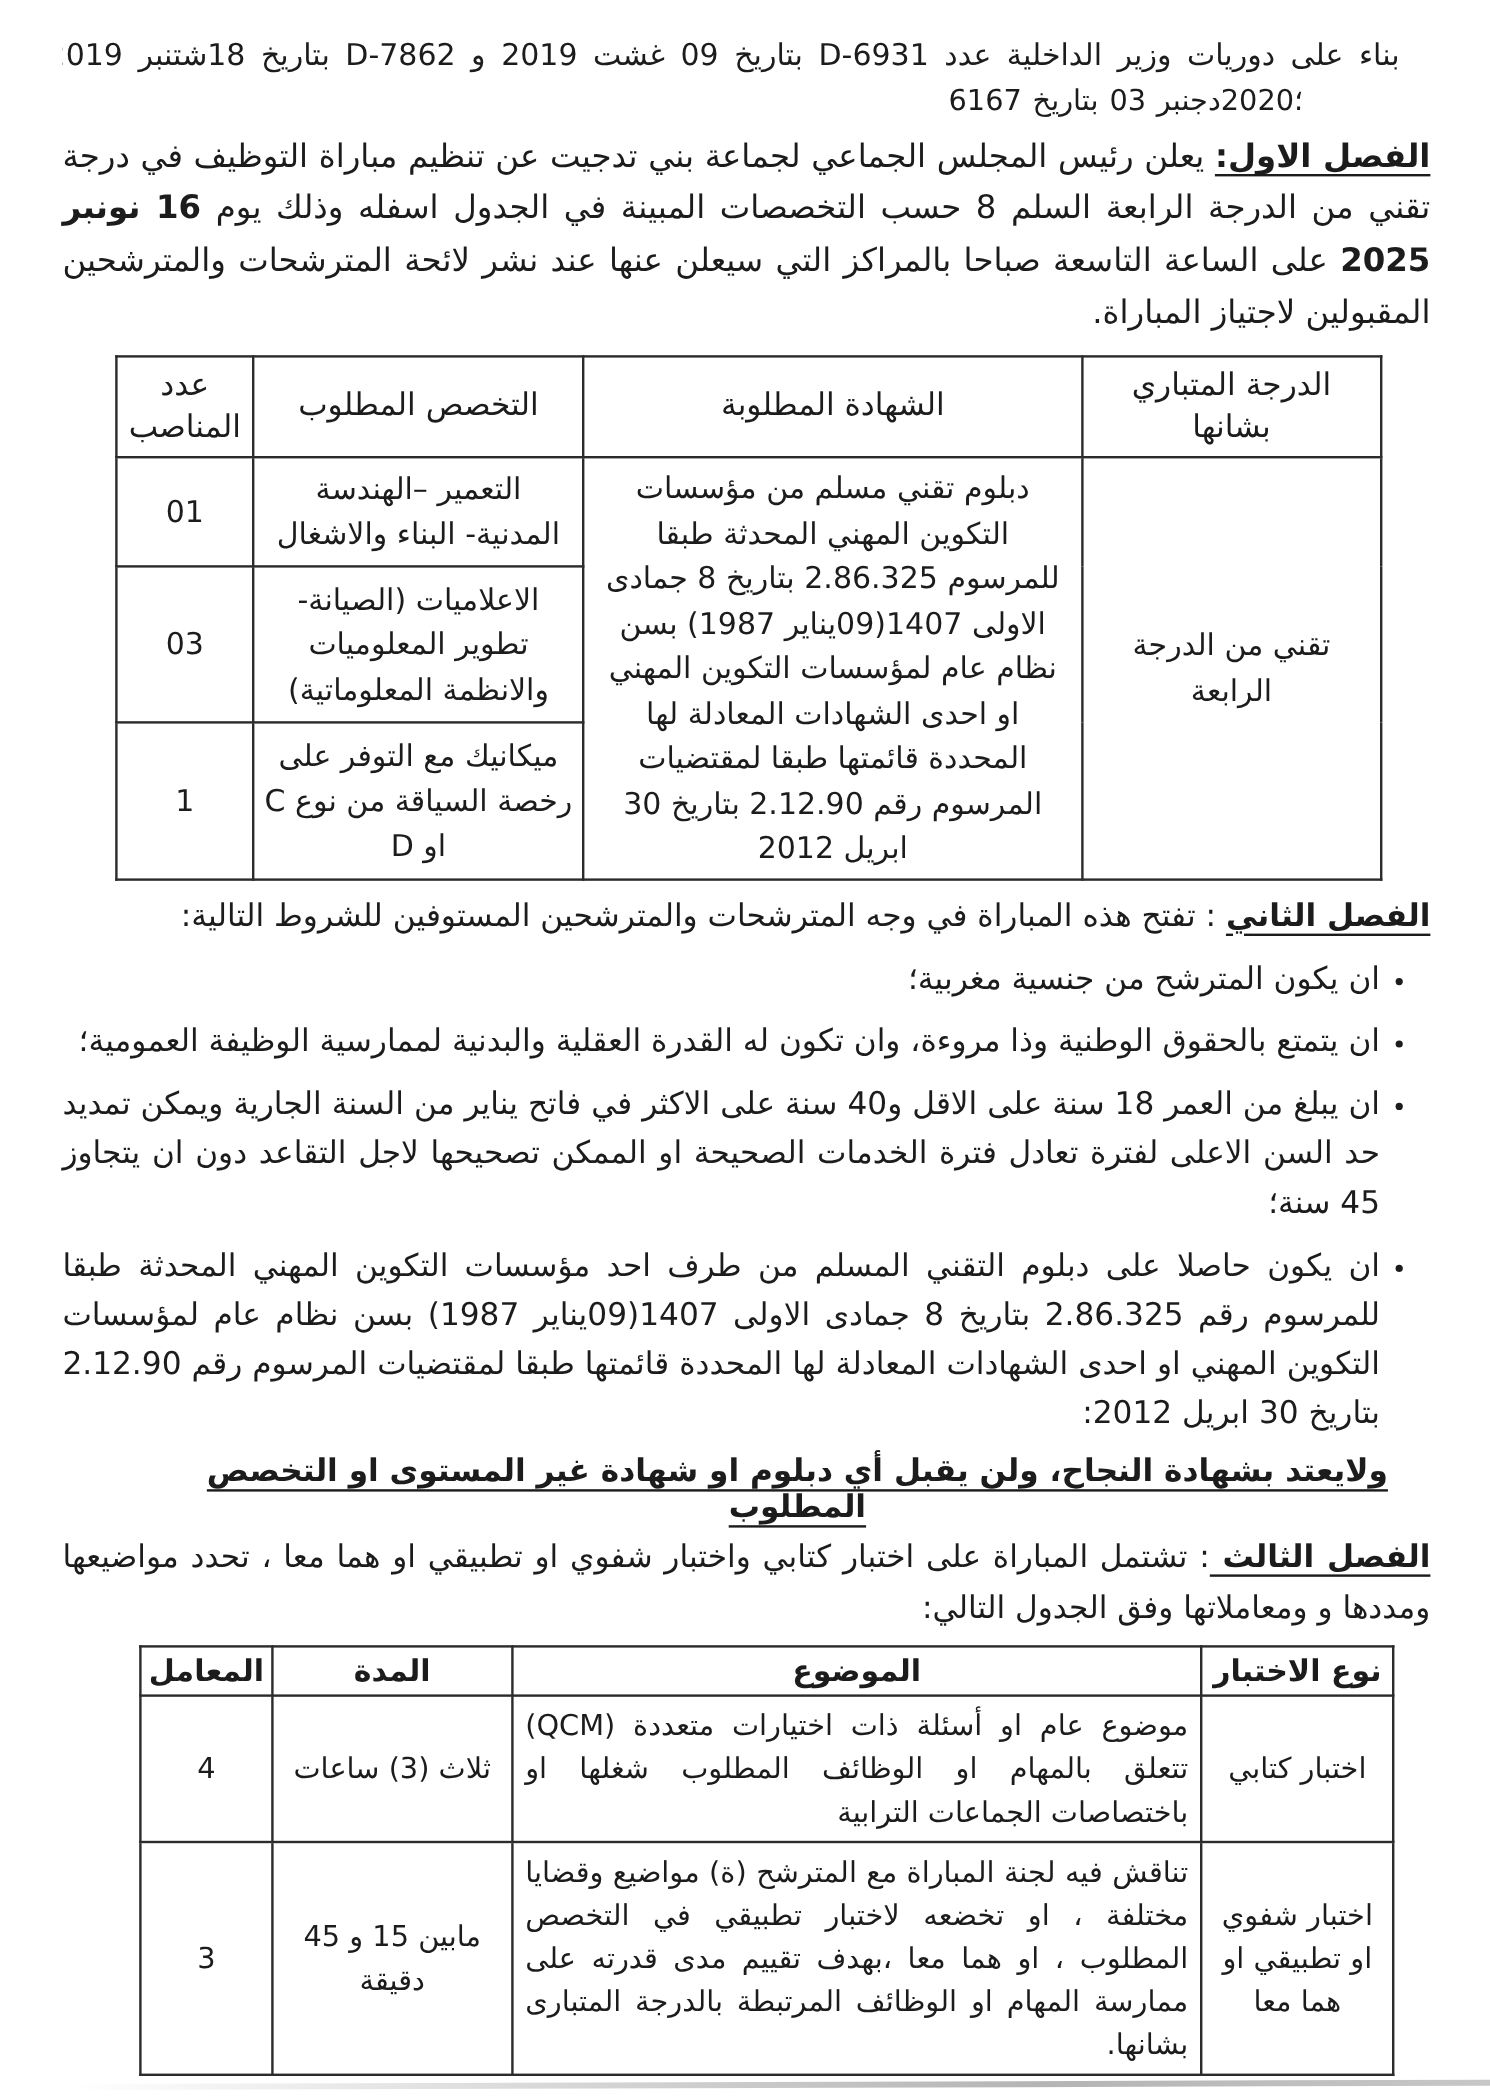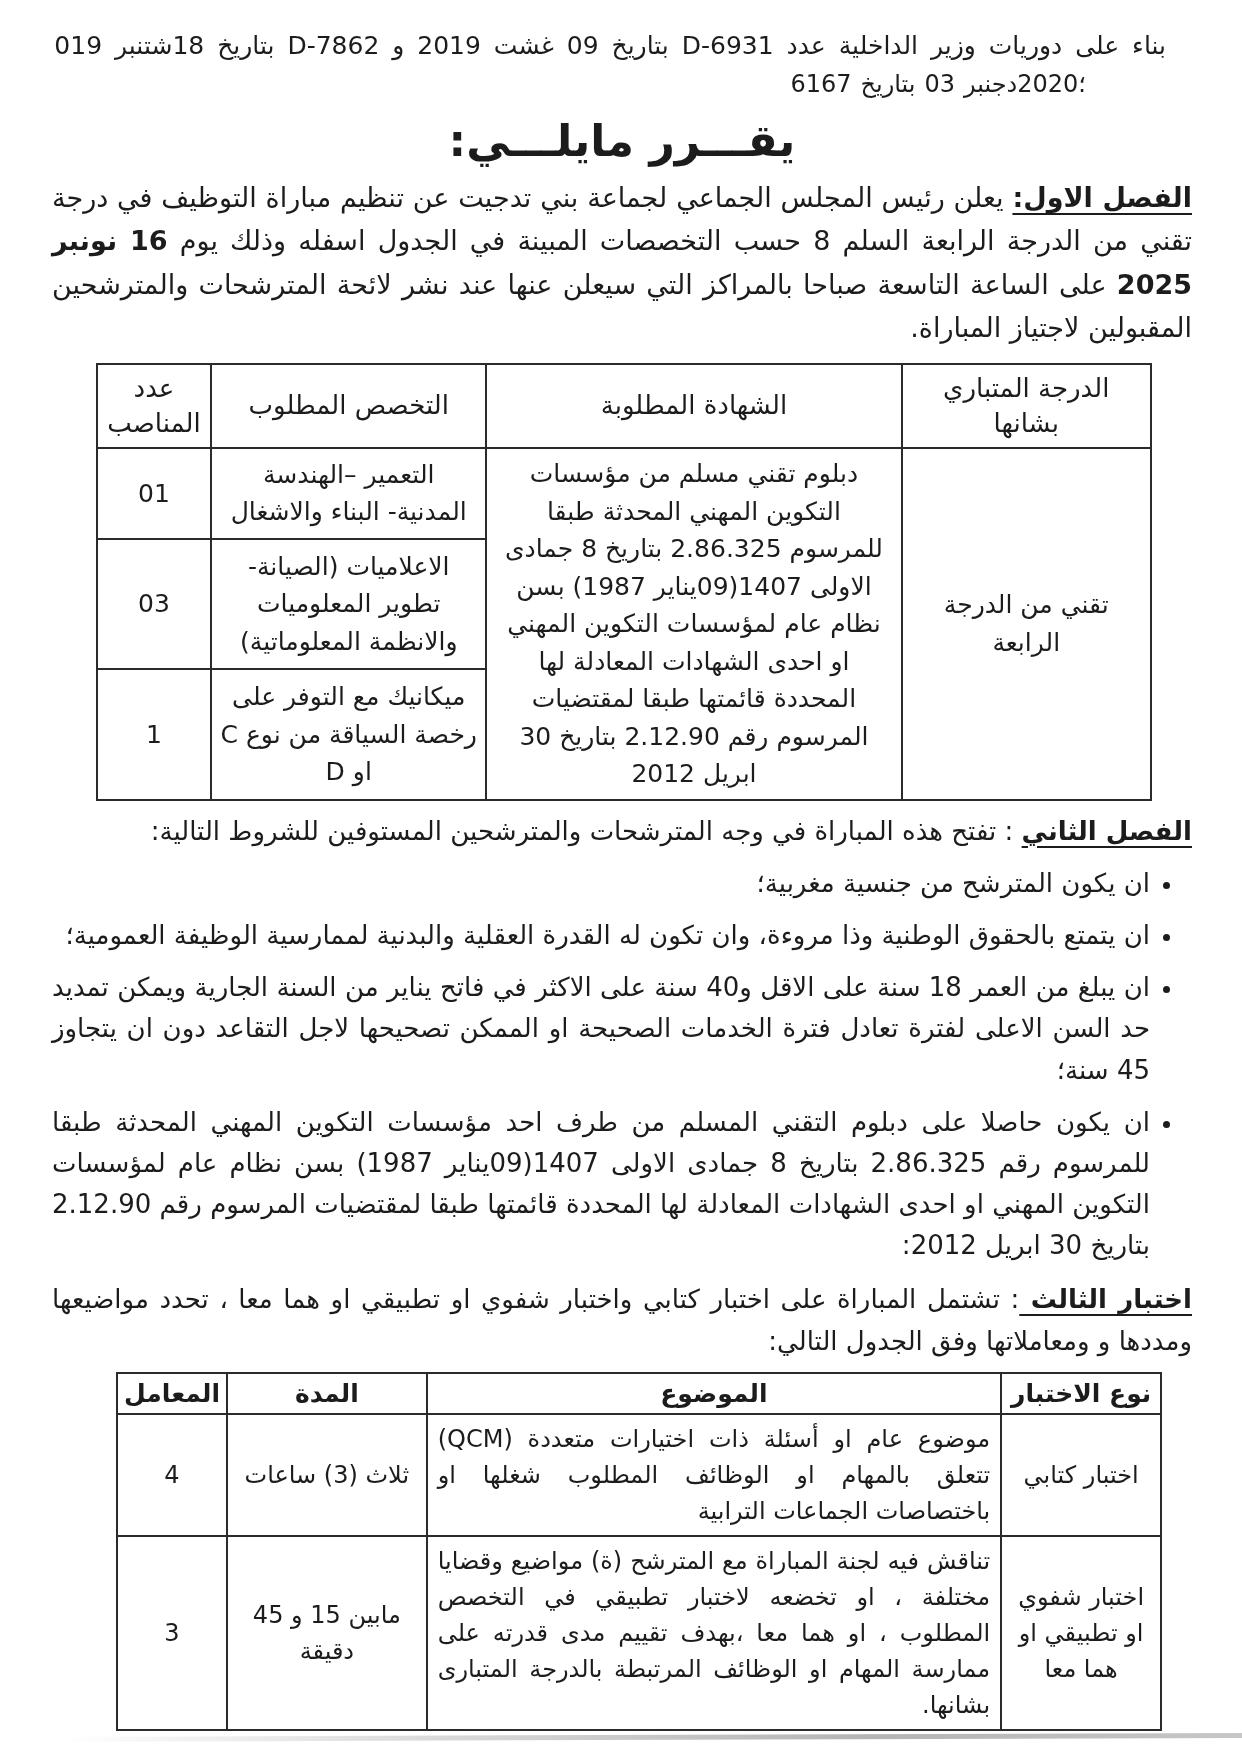--- a/index.html
+++ b/index.html
@@ -78,21 +78,20 @@
   }
 </style>
 </head>
 <body>
 
 <div class="page">
 
   <div class="intro-l1">بناء على دوريات وزير الداخلية عدد D-6931 بتاريخ 09 غشت 2019 و D-7862 بتاريخ 18شتنبر 2019 و D-</div>
   <div class="intro-l2"><span class="tok">6167</span><span class="tok">بتاريخ</span><span class="tok">03</span><span class="tok">دجنبر</span><span class="tok">2020؛</span></div>
 
-  <div class="decree-title">يقـــرر مايلـــي:</div>
 
   <p class="para">
     <span class="label-underline">الفصل الاول:</span><span> يعلن رئيس المجلس الجماعي لجماعة بني تدجيت عن تنظيم مباراة التوظيف في درجة تقني من الدرجة الرابعة السلم 8 حسب التخصصات المبينة في الجدول اسفله وذلك يوم </span><span class="bold">16 نونبر 2025</span><span> على الساعة التاسعة صباحا بالمراكز التي سيعلن عنها عند نشر لائحة المترشحات والمترشحين المقبولين لاجتياز المباراة.</span>
   </p>
 
   <table class="t1">
     <colgroup>
       <col style="width:250px">
         <col style="width:416px">
         <col style="width:276px">
@@ -129,23 +128,24 @@
     <span class="label-underline">الفصل الثاني</span><span> : تفتح هذه المباراة في وجه المترشحات والمترشحين المستوفين للشروط التالية:</span>
   </p>
 
   <ul class="conditions">
     <li>ان يكون المترشح من جنسية مغربية؛</li>
     <li>ان يتمتع بالحقوق الوطنية وذا مروءة، وان تكون له القدرة العقلية والبدنية لممارسية الوظيفة العمومية؛</li>
     <li>ان يبلغ من العمر 18 سنة على الاقل و40 سنة على الاكثر في فاتح يناير من السنة الجارية ويمكن تمديد حد السن الاعلى لفترة تعادل فترة الخدمات الصحيحة او الممكن تصحيحها لاجل التقاعد دون ان يتجاوز 45 سنة؛</li>
     <li>ان يكون حاصلا على دبلوم التقني المسلم من طرف احد مؤسسات التكوين المهني المحدثة طبقا للمرسوم رقم 2.86.325 بتاريخ 8 جمادى الاولى 1407(09يناير 1987) بسن نظام عام لمؤسسات التكوين المهني او احدى الشهادات المعادلة لها المحددة قائمتها طبقا لمقتضيات المرسوم رقم 2.12.90 بتاريخ 30 ابريل 2012:</li>
   </ul>
 
+  <p class="note-line">ولايعتد بشهادة النجاح، ولن يقبل أي دبلوم او شهادة غير المستوى او التخصص المطلوب</p>
 
   <p class="art3-para">
-    <span class="label-underline">اختبار الثالث </span><span>: تشتمل المباراة على اختبار كتابي واختبار شفوي او تطبيقي او هما معا ، تحدد مواضيعها ومددها و ومعاملاتها وفق الجدول التالي:</span>
+    <span class="label-underline">الفصل الثالث </span><span>: تشتمل المباراة على اختبار كتابي واختبار شفوي او تطبيقي او هما معا ، تحدد مواضيعها ومددها و ومعاملاتها وفق الجدول التالي:</span>
   </p>
 
   <table class="t2">
     <colgroup>
       <col style="width:160px">
         <col style="width:576px">
         <col style="width:200px">
         <col style="width:110px">
     </colgroup>
     <thead>

